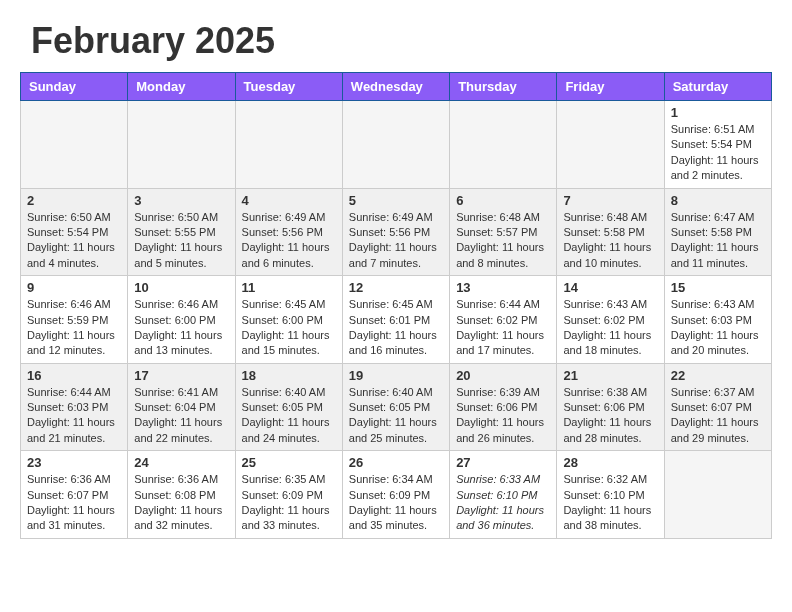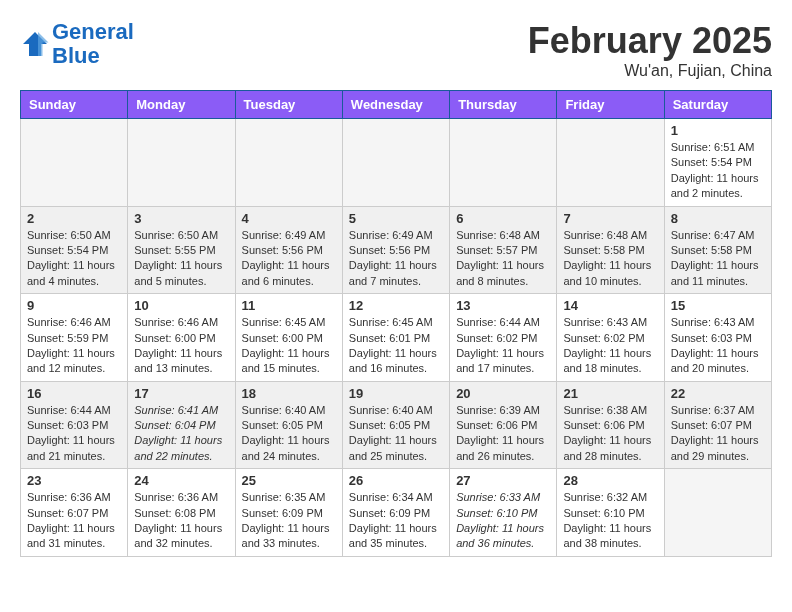--- a/index.html
+++ b/index.html
@@ -86,33 +86,22 @@
       color: #333;
     }
     .row-shaded td {
       background: #f0f0f0;
     }
   </style>
 </head>
 <body>
 
 <div class="header">
-  <div class="logo">
-    <svg class="logo-icon" viewBox="0 0 40 40" width="40" height="40">
-      <polygon points="20,4 36,20 28,20 28,36 12,36 12,20 4,20" fill="#1a6abf"></polygon>
-      <polygon points="24,4 38,18 30,18 30,36 24,36" fill="#5ba3e0" opacity="0.7"></polygon>
-    </svg>
-    <div class="logo-text">
-      <div><span>General</span></div>
-      <div><span style="color:#1a6abf;">Blue</span></div>
-    </div>
-  </div>
   <div class="title-block">
     <div class="month-title">February 2025</div>
-    <div class="location">Wu'an, Fujian, China</div>
   </div>
 </div>
 
 <table class="calendar">
   <thead>
     <tr>
     <th>Sunday</th>
         <th>Monday</th>
         <th>Tuesday</th>
         <th>Wednesday</th>
@@ -226,21 +215,21 @@
       </tr>
       <tr class="row-shaded">
         <td>
           <span class="day-number">16</span>
           <div class="day-info" style="white-space: pre-line;">Sunrise: 6:44 AM
 Sunset: 6:03 PM
 Daylight: 11 hours and 21 minutes.</div>
         </td>
         <td>
           <span class="day-number">17</span>
-          <div class="day-info" style="white-space: pre-line; font-style: italic;">Sunrise: 6:41 AM
+          <div class="day-info" style="white-space: pre-line;">Sunrise: 6:41 AM
 Sunset: 6:04 PM
 Daylight: 11 hours and 22 minutes.</div>
         </td>
         <td>
           <span class="day-number">18</span>
           <div class="day-info" style="white-space: pre-line;">Sunrise: 6:40 AM
 Sunset: 6:05 PM
 Daylight: 11 hours and 24 minutes.</div>
         </td>
         <td>

